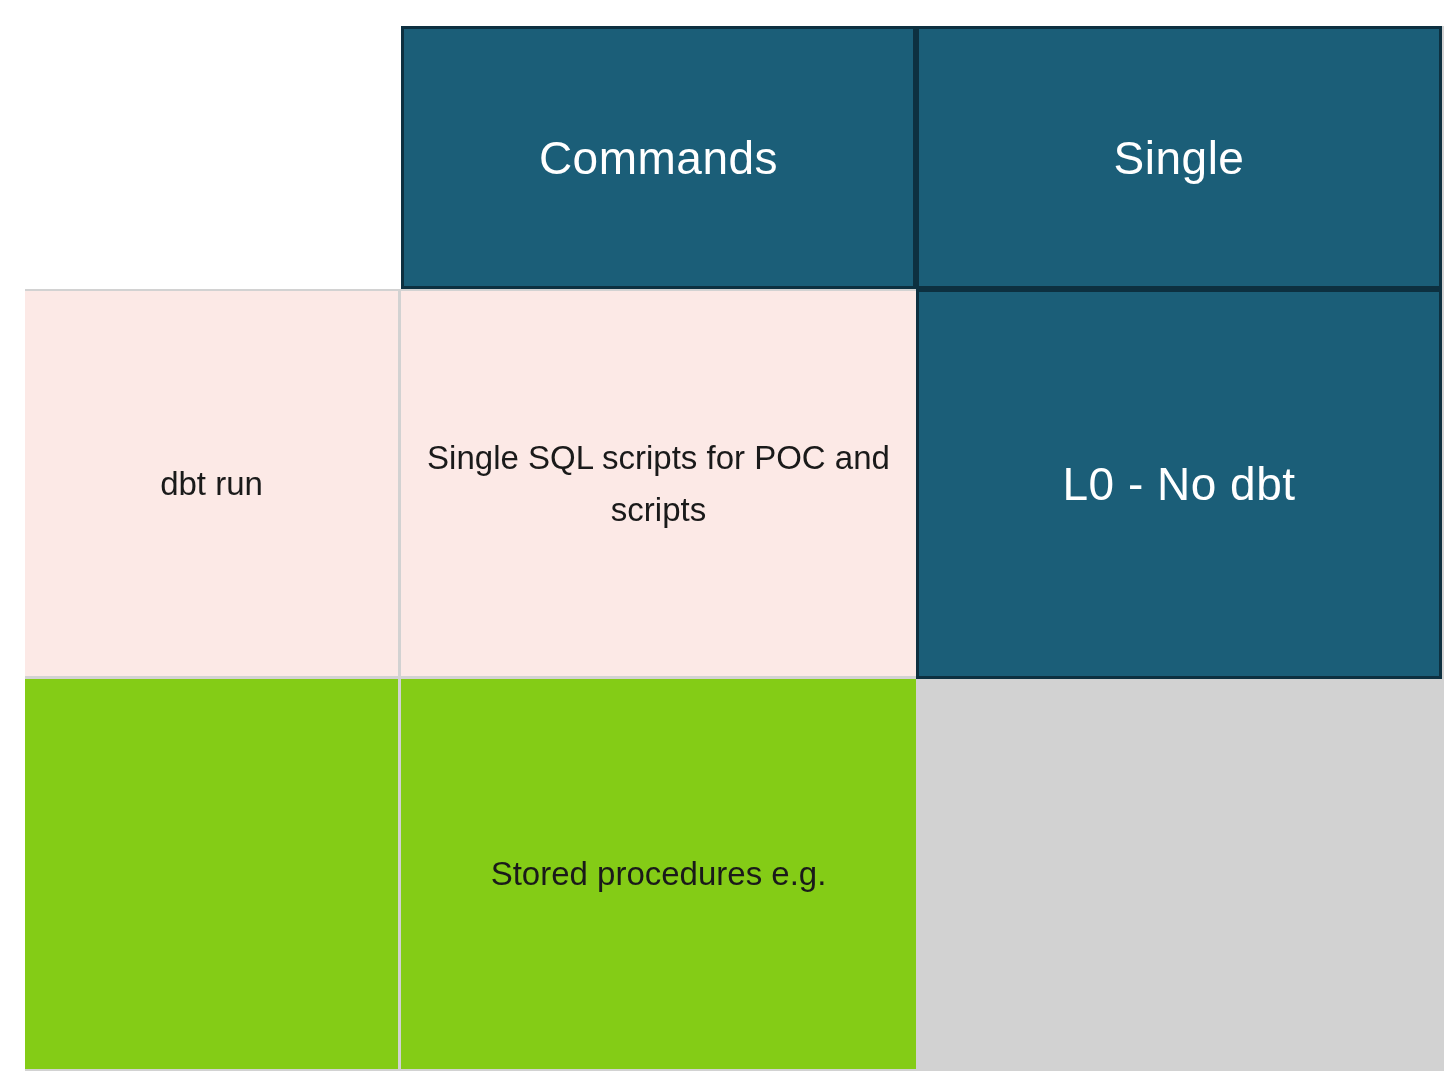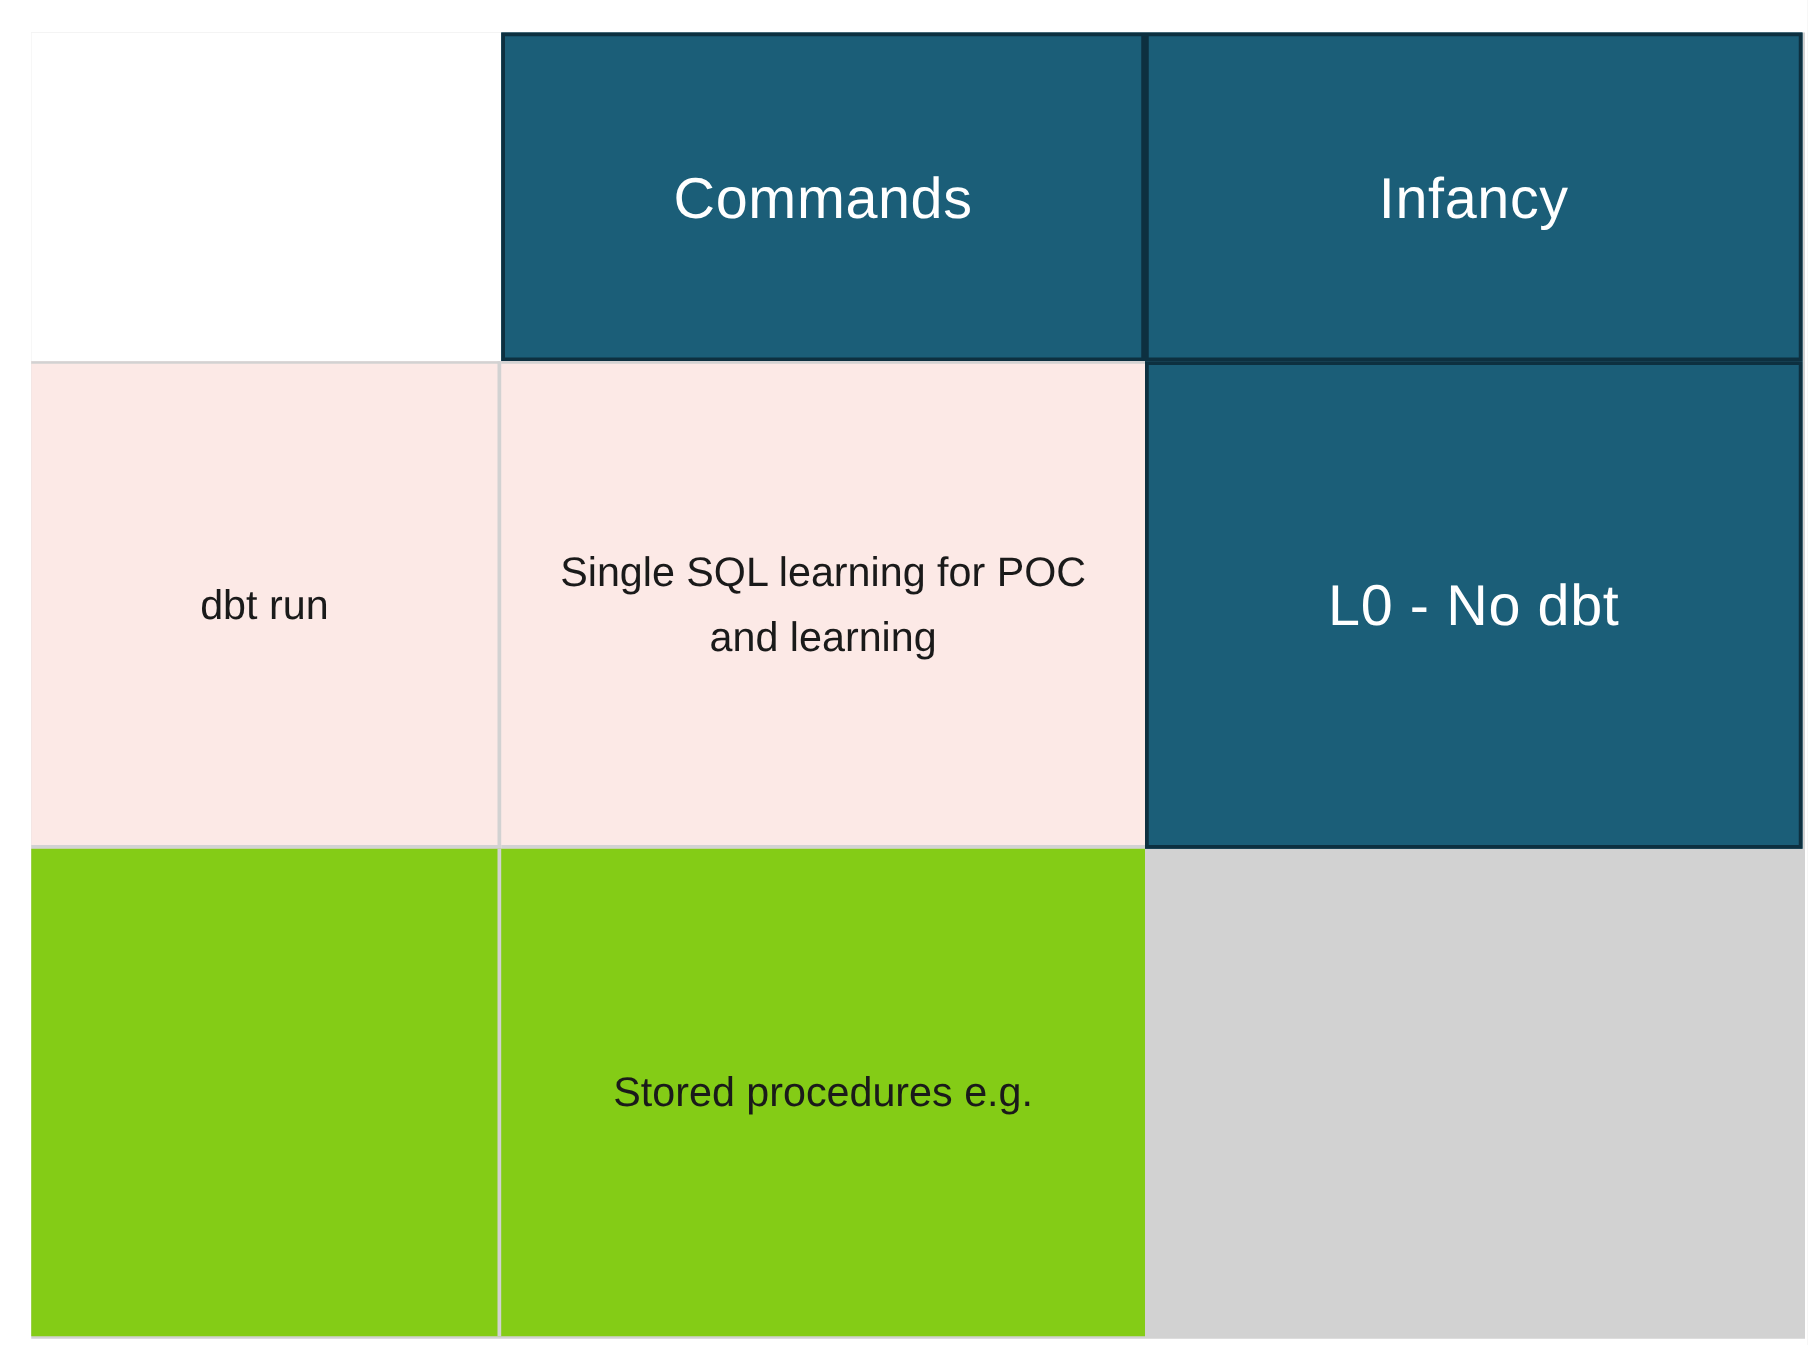--- a/index.html
+++ b/index.html
@@ -70,28 +70,28 @@
 <body>
 
 <div class="canvas">
   <div class="matrix">
 
     <div class="cell corner"></div>
     <div class="cell teal">
       <span>Commands</span>
     </div>
     <div class="cell teal">
-      <span>Infancy</span>
+      <span>Single</span>
     </div>
 
     <div class="cell pink col-commands">
       <span class="body-text">dbt run</span>
     </div>
     <div class="cell pink col-models">
-      <span class="body-text">Single SQL learning for POC and learning</span>
+      <span class="body-text">Single SQL scripts for POC and scripts</span>
     </div>
 
     <div class="cell teal">
       <span>L0 - No dbt</span>
     </div>
     <div class="cell white col-commands">
       <span class="body-text"></span>
     </div>
     <div class="cell white col-models">
       <span class="body-text">Stored procedures e.g.</span>

